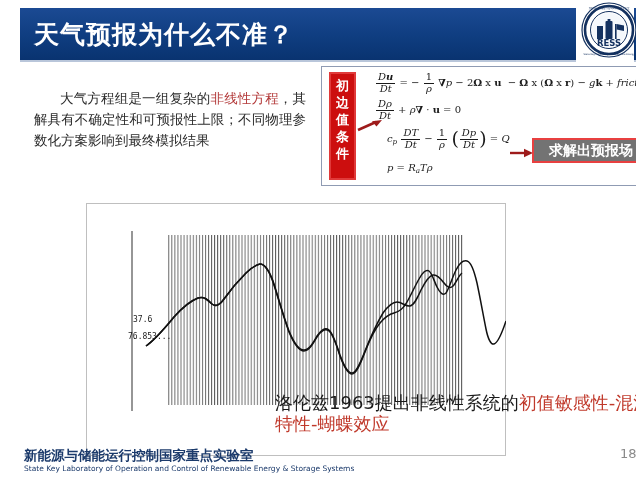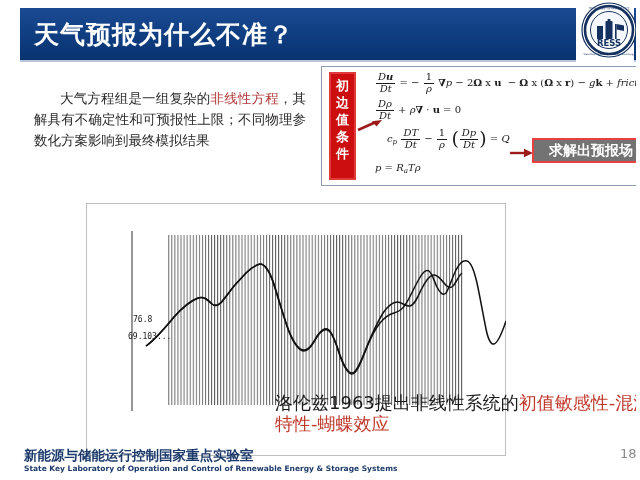--- a/index.html
+++ b/index.html
@@ -113,21 +113,21 @@
     position: absolute;
     left: 355px; top: 70px;
     width: 283px;
     color: #1a1a1a;
     font-family: "DejaVu Serif", "Liberation Serif", serif;
   }
   .eq-line { position: absolute; white-space: nowrap; font-size: 10px; }
   .eq1 { left: 0px;  top: 2px;  }
   .eq2 { left: 0px;  top: 29px; }
   .eq3 { left: 12px;  top: 58px; }
-  .eq4 { left: 0px;  top: 92px; font-size: 10px; }
+  .eq4 { left: 12px;  top: 92px; font-size: 10px; }
 
   .frac {
     display: inline-block;
     vertical-align: middle;
     text-align: center;
     line-height: 1.05;
     margin: 0 1px;
   }
   .frac .num { display: block; padding: 0 2px; }
   .frac .den { display: block; border-top: 1px solid #1a1a1a; padding: 0 2px; }
@@ -217,21 +217,20 @@
     white-space: nowrap;
     font-family: "DejaVu Sans", "Liberation Sans", sans-serif;
   }
   .footer-en {
     position: absolute;
     left: 4px; top: 464px;
     font-size: 7.5px;
     color: #1b3a6b;
     white-space: nowrap;
     font-family: "DejaVu Sans", "Liberation Sans", sans-serif;
-    font-weight: bold;
   }
   .page-num {
     position: absolute;
     left: 600px; top: 446px;
     font-size: 13px;
     color: #8a8a8a;
     font-family: "DejaVu Sans", "Liberation Sans", sans-serif;
   }
 </style>
 </head>
@@ -374,22 +373,22 @@
              C 346 70, 348 78, 351 84
              C 354 90, 357 93, 360 90
              C 363 86, 366 75, 370 67
              C 373 61, 377 57, 381 58
              C 385 59, 388 67, 391 80
              C 394 94, 397 111, 400 126
              C 402 136, 405 142, 408 141
              C 412 140, 416 130, 420 118" fill="none" stroke="#111111" stroke-width="1.5"></path>
   </svg>
 
-  <div class="axis-label lbl-1">76.8</div>
-  <div class="axis-label lbl-2">69.103...</div>
+  <div class="axis-label lbl-1">37.6</div>
+  <div class="axis-label lbl-2">76.853...</div>
 
   <div class="caption"><span>洛伦兹1963提出非线性系统的</span><span class="hl">初值敏感性-混沌特性-蝴蝶效应</span></div>
 
   <div class="footer-cn">新能源与储能运行控制国家重点实验室</div>
   <div class="footer-en">State Key Laboratory of Operation and Control of Renewable Energy &amp; Storage Systems</div>
   <div class="page-num">18</div>
 
 </div>
 
 </body></html>

